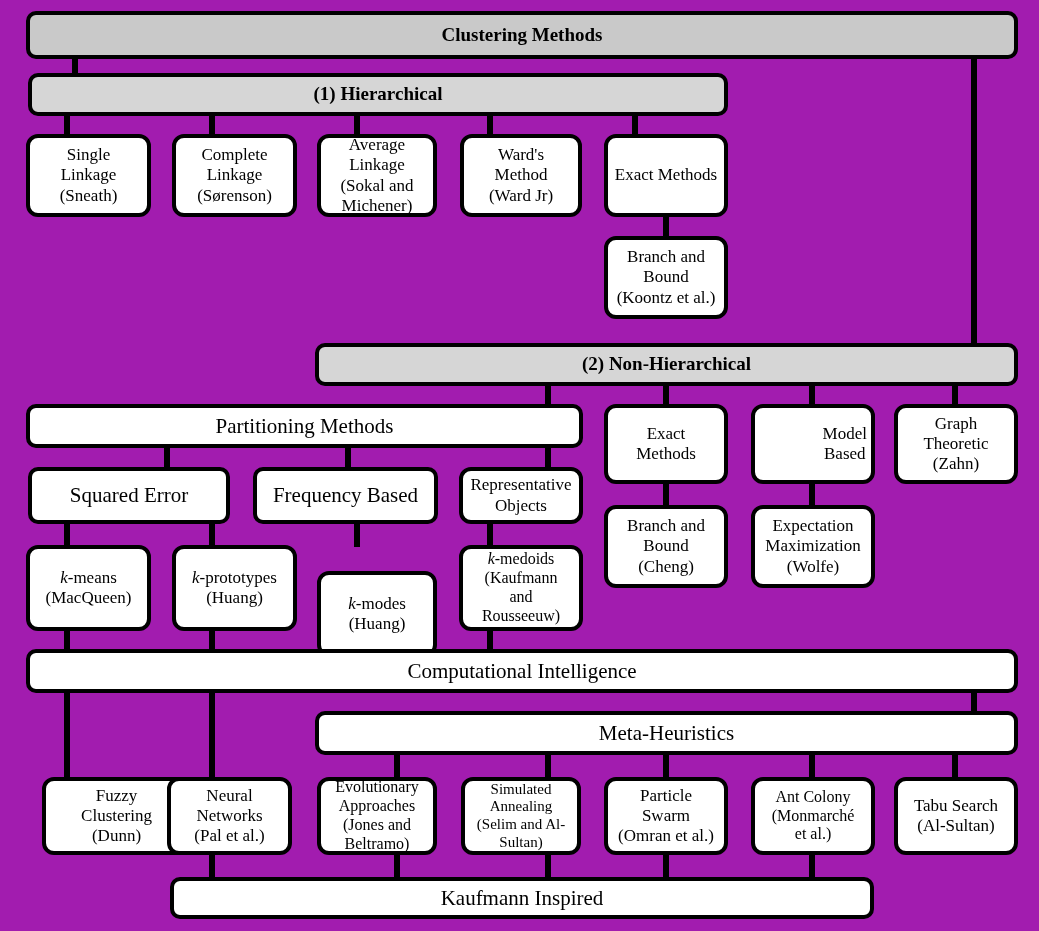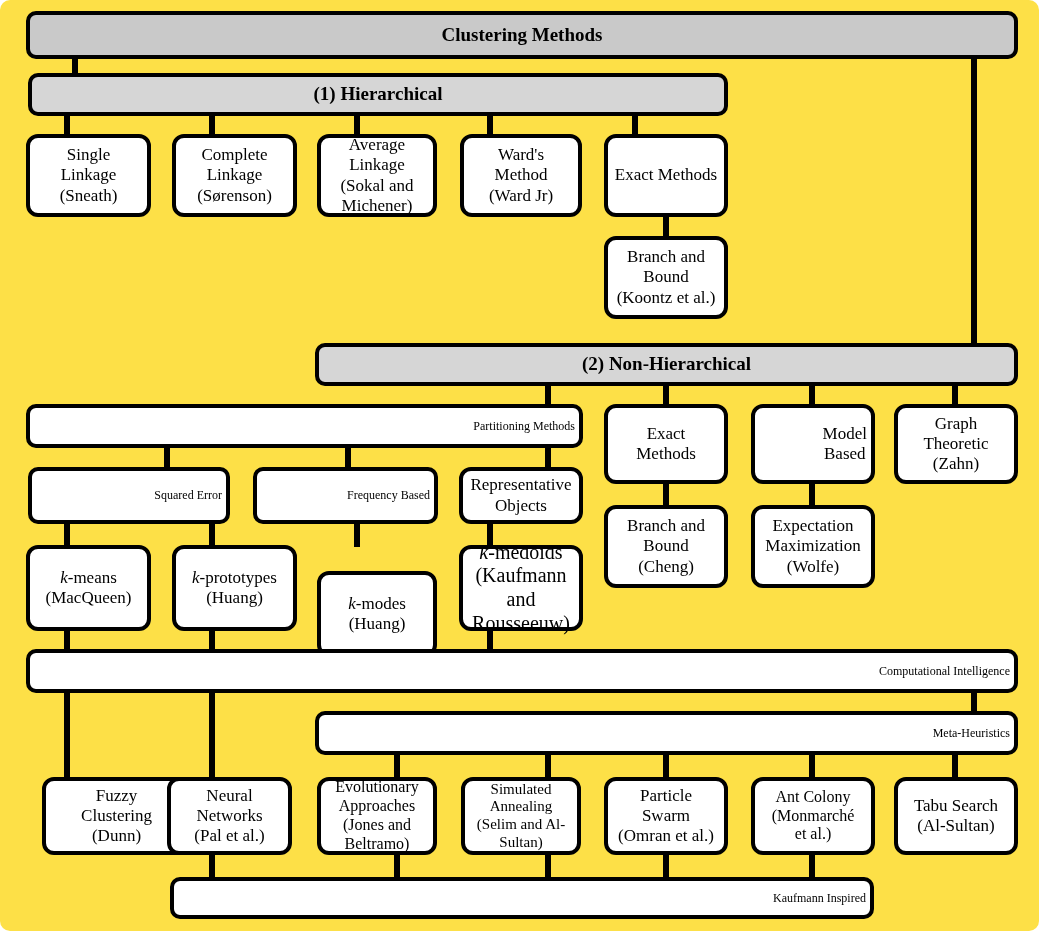--- a/index.html
+++ b/index.html
@@ -4,46 +4,44 @@
 <style>
   html, body {
     margin: 0;
     padding: 0;
     background: #ffffff;
   }
   #canvas {
     position: relative;
     width: 1039px;
     height: 931px;
-    background: #fde047;
+    background: #a21caf;
     font-family: "Liberation Serif", "DejaVu Serif", serif;
     overflow: hidden;
-    border-radius: 10px;
   }
   .node {
     position: absolute;
     box-sizing: border-box;
     border: 4px solid #000000;
     border-radius: 12px;
     background: #ffffff;
     display: flex;
     align-items: center;
     justify-content: center;
     text-align: center;
     color: #000000;
     font-size: 17px;
     line-height: 1.18;
     padding: 2px 4px;
     white-space: pre-line;
     z-index: 2;
   }
   .node.bar {
     border-radius: 10px;
-    font-size: 12px;
-    justify-content: flex-end;
+    font-size: 21px;
   }
   .node.header {
     background: #c9c9c9;
     font-weight: bold;
     font-size: 19px;
     border-radius: 10px;
   }
   .node.header.sub {
     background: #d6d6d6;
   }
@@ -176,21 +174,21 @@
 (MacQueen)</span></span>
   </div>
   <div class="node italic-k" style="left:172px; top:545px; width:125px; height:86px;">
     <span><i>k</i><span>-prototypes
 (Huang)</span></span>
   </div>
   <div class="node italic-k" style="left:317px; top:545px; width:120px; height:86px;margin-top:26px;">
     <span><i>k</i><span>-modes
 (Huang)</span></span>
   </div>
-  <div class="node italic-k" style="left:459px; top:545px; width:124px; height:86px; font-size:20px;">
+  <div class="node italic-k" style="left:459px; top:545px; width:124px; height:86px; font-size:16px;">
     <span><i>k</i><span>-medoids
 (Kaufmann
 and
 Rousseeuw)</span></span>
   </div>
 
   <div class="conn v" style="left:64px; top:628px; height:22px;"></div>
   <div class="conn v" style="left:209px; top:628px; height:22px;"></div>
   <div class="conn v" style="left:354px; top:628px; height:22px;"></div>
   <div class="conn v" style="left:487px; top:628px; height:22px;"></div>

